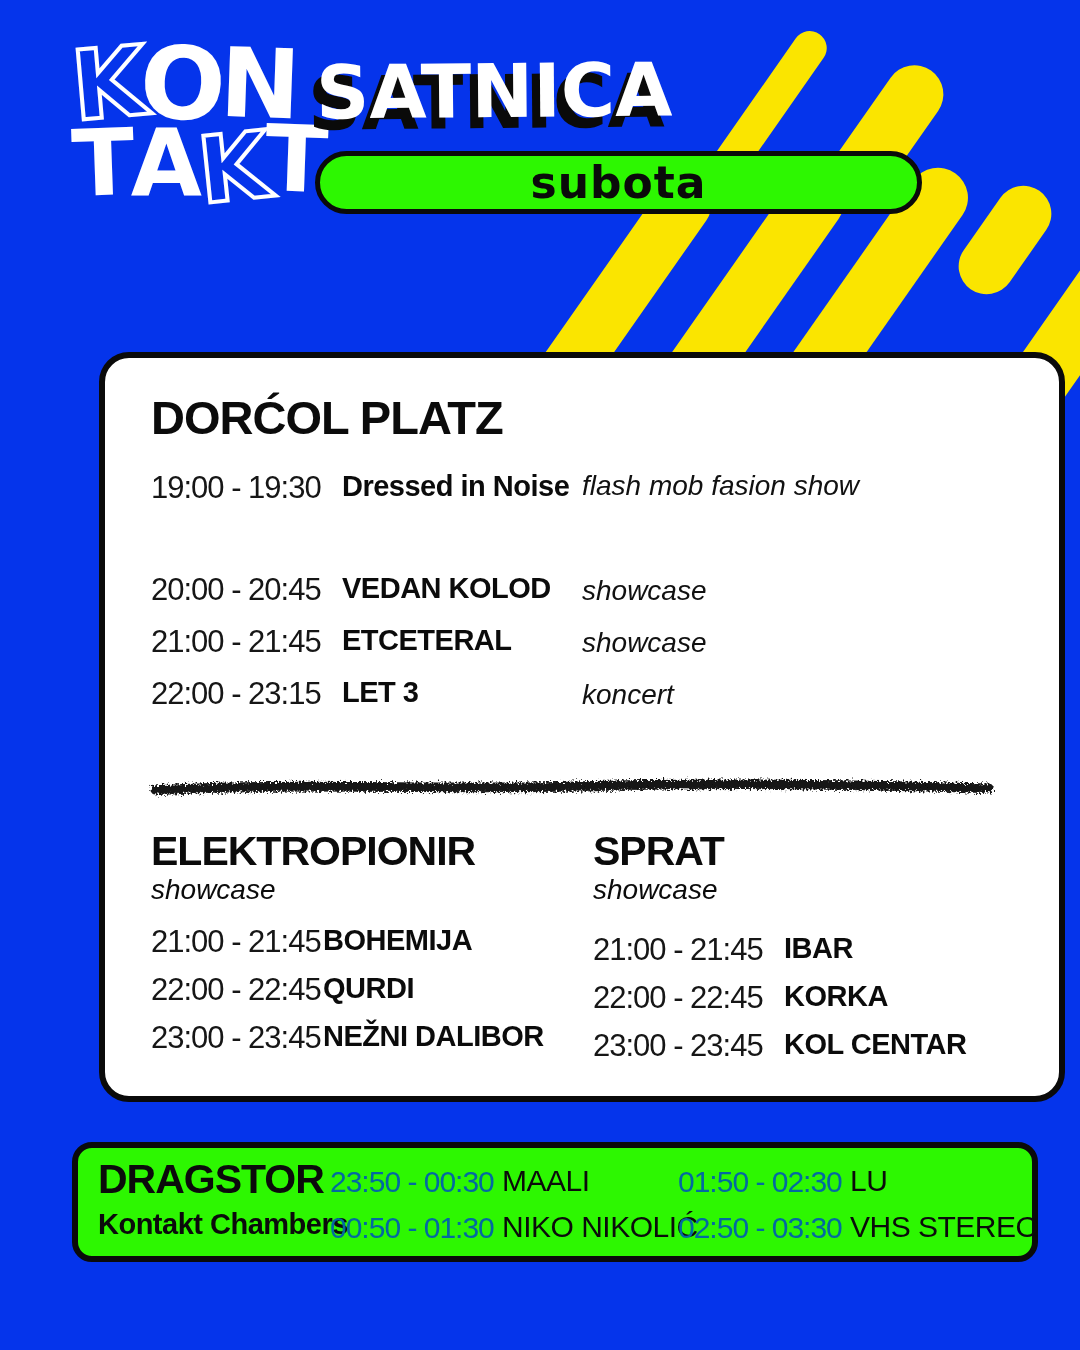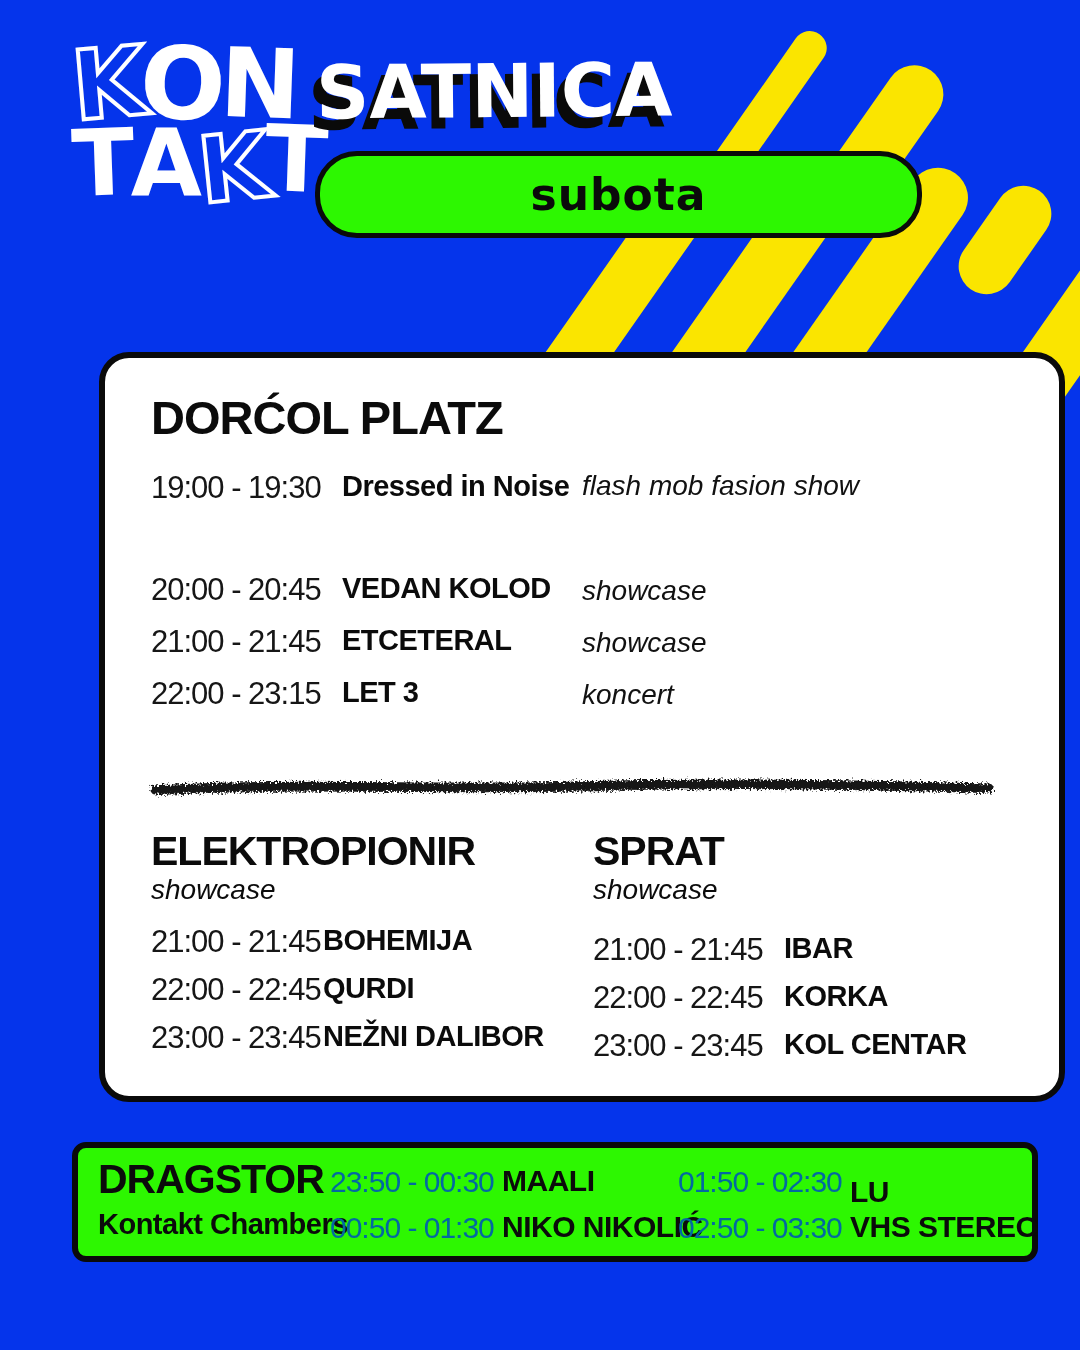--- a/index.html
+++ b/index.html
@@ -49,34 +49,34 @@
     position:absolute;left:316px;top:54px;z-index:5;
     font-family:"DejaVu Sans",sans-serif;
     font-weight:900;font-size:74px;line-height:1;
     color:#fff;letter-spacing:0px;white-space:nowrap;
     text-shadow:-8px 11px 0 #0a0a0a;
     transform:rotate(-0.5deg);
   }
   
   .date-pill{
     position:absolute;left:315px;top:151px;z-index:5;
-    width:607px;height:87px;box-sizing:border-box;
+    width:607px;height:63px;box-sizing:border-box;
     background:#2DF701;border:5px solid #0a0a0a;border-radius:42px;
     display:flex;align-items:center;justify-content:center;gap:44px;
     font-family:"DejaVu Sans",sans-serif;
     font-weight:900;font-size:44px;color:#0a0a0a;letter-spacing:1px;
     white-space:nowrap;
   }
   
   .card{
     position:absolute;box-sizing:border-box;z-index:4;
     border:6px solid #0a0a0a;background:#ffffff;
   }
   .main-card{left:72px;top:352px;width:966px;height:750px;border-radius:30px;margin-left:27px;}
-  .footer-card{left:72px;top:1142px;width:966px;height:120px;border-radius:14px;background:#2DF701;}
+  .footer-card{left:72px;top:1142px;width:966px;height:120px;border-radius:20px;background:#2DF701;}
   
   .venue-title{
     position:absolute;left:46px;top:32px;margin:0;
     font-size:47px;font-weight:800;letter-spacing:-1px;white-space:nowrap;
   }
   .sched-row{position:absolute;left:46px;height:40px;white-space:nowrap;}
   .sched-row .time{position:absolute;left:0;font-size:31px;letter-spacing:-1px;color:#161616;}
   .sched-row .name{position:absolute;left:191px;font-size:29px;font-weight:700;letter-spacing:-0.5px;}
   .sched-row .desc{position:absolute;left:431px;font-size:28px;font-style:italic;color:#111;}
   .row-0{top:112px;}
@@ -95,23 +95,23 @@
   .col .col-row .name{position:absolute;font-size:29px;font-weight:700;letter-spacing:-0.5px;}
   .col-left .col-row .name{left:172px;}
   .col-right .col-row .name{left:191px;}
   .col-left .cr-0{top:96px;} .col-left .cr-1{top:144px;} .col-left .cr-2{top:192px;}
   .col-right .cr-0{top:104px;} .col-right .cr-1{top:152px;} .col-right .cr-2{top:200px;}
   
   .fcell{position:absolute;white-space:nowrap;}
   .f-venue{left:20px;top:8px;font-size:41px;font-weight:800;letter-spacing:-1px;}
   .f-subvenue{left:20px;top:60px;font-size:29px;font-weight:700;letter-spacing:-0.5px;}
   .f-time{font-size:30px;letter-spacing:-1px;color:#0369a1;}
-  .f-name{font-size:30px;font-weight:700;letter-spacing:-0.5px;}
+  .f-name{font-size:30px;font-weight:400;letter-spacing:-0.5px;}
   .ft-0{left:252px;top:17px;} .fn-0{left:424px;top:16px;}
-  .ft-1{left:600px;top:17px;} .fn-1{left:772px;top:16px;margin-top:11px;}
+  .ft-1{left:600px;top:17px;} .fn-1{left:772px;top:16px;}
   .ft-2{left:252px;top:63px;} .fn-2{left:424px;top:62px;}
   .ft-3{left:600px;top:63px;} .fn-3{left:772px;top:62px;}
 </style>
 </head>
 <body>
 
 <div class="poster">
 
   <div class="stripe sA"></div>
   <div class="stripe sB"></div>

